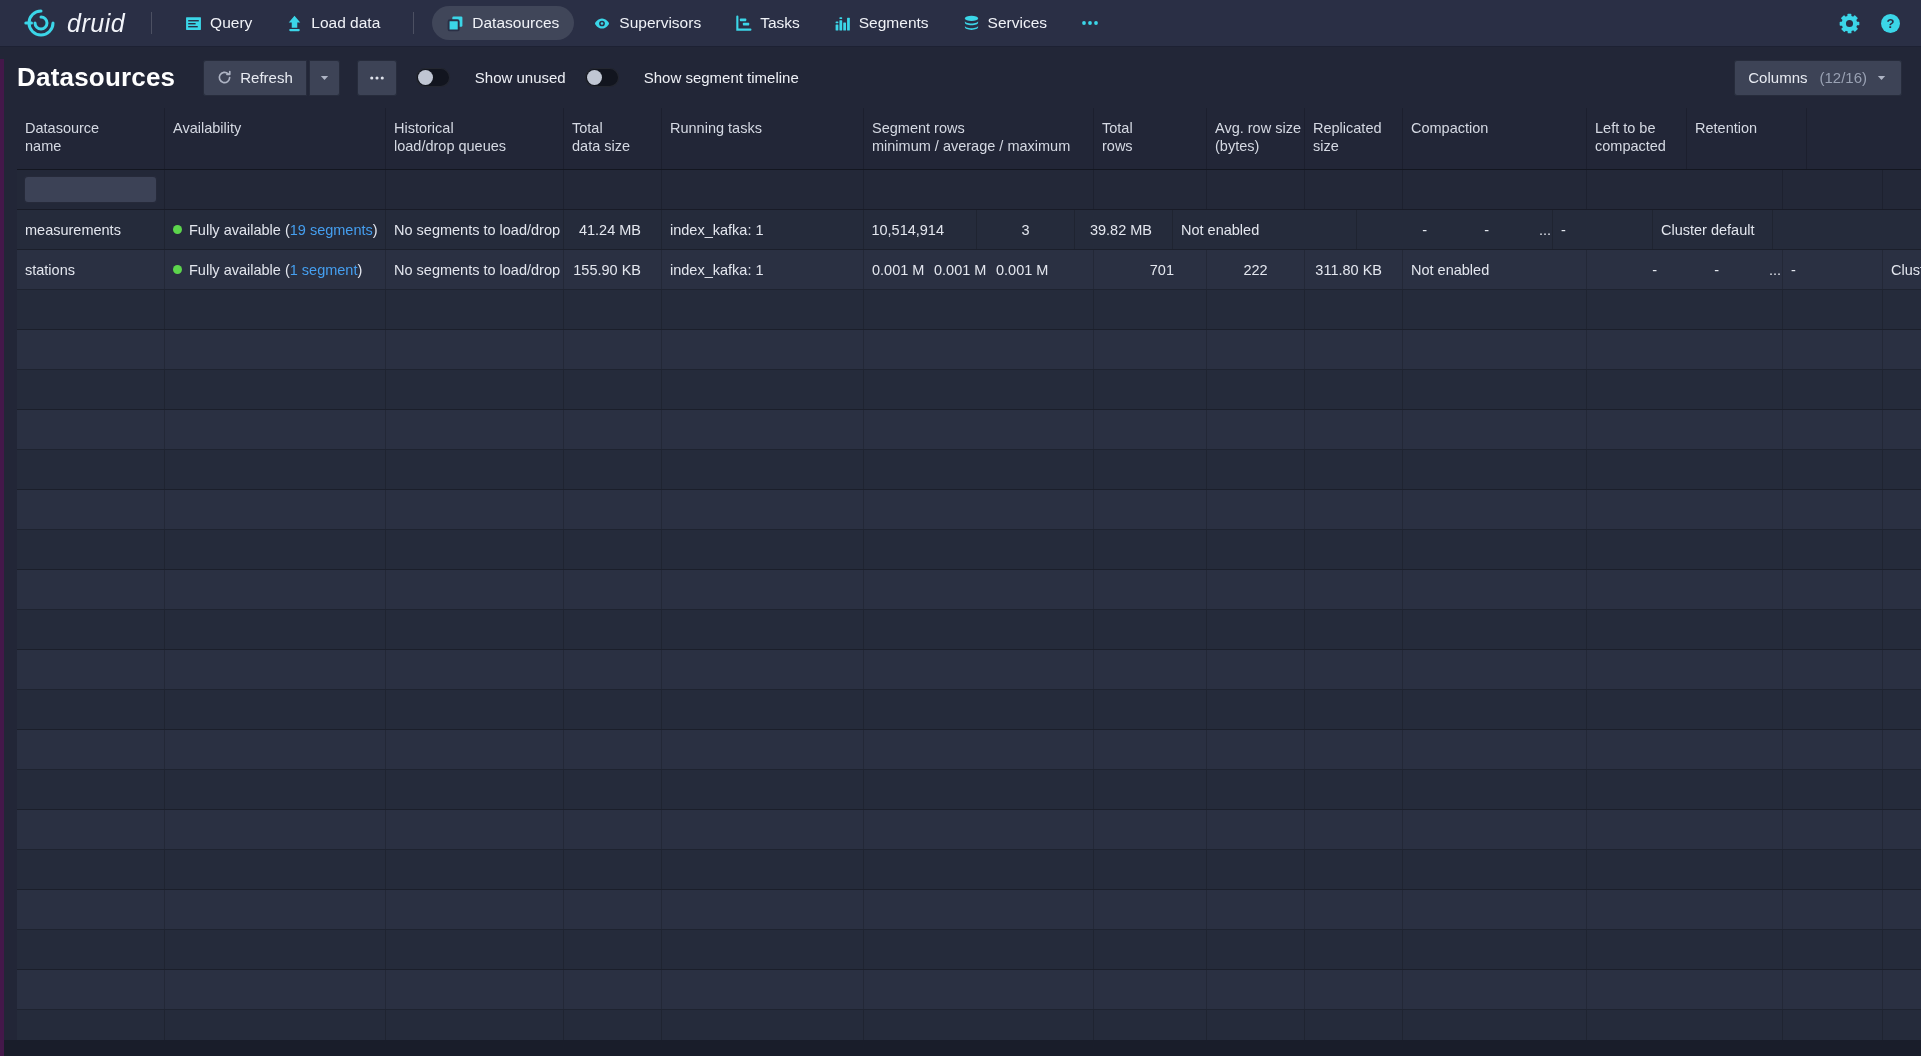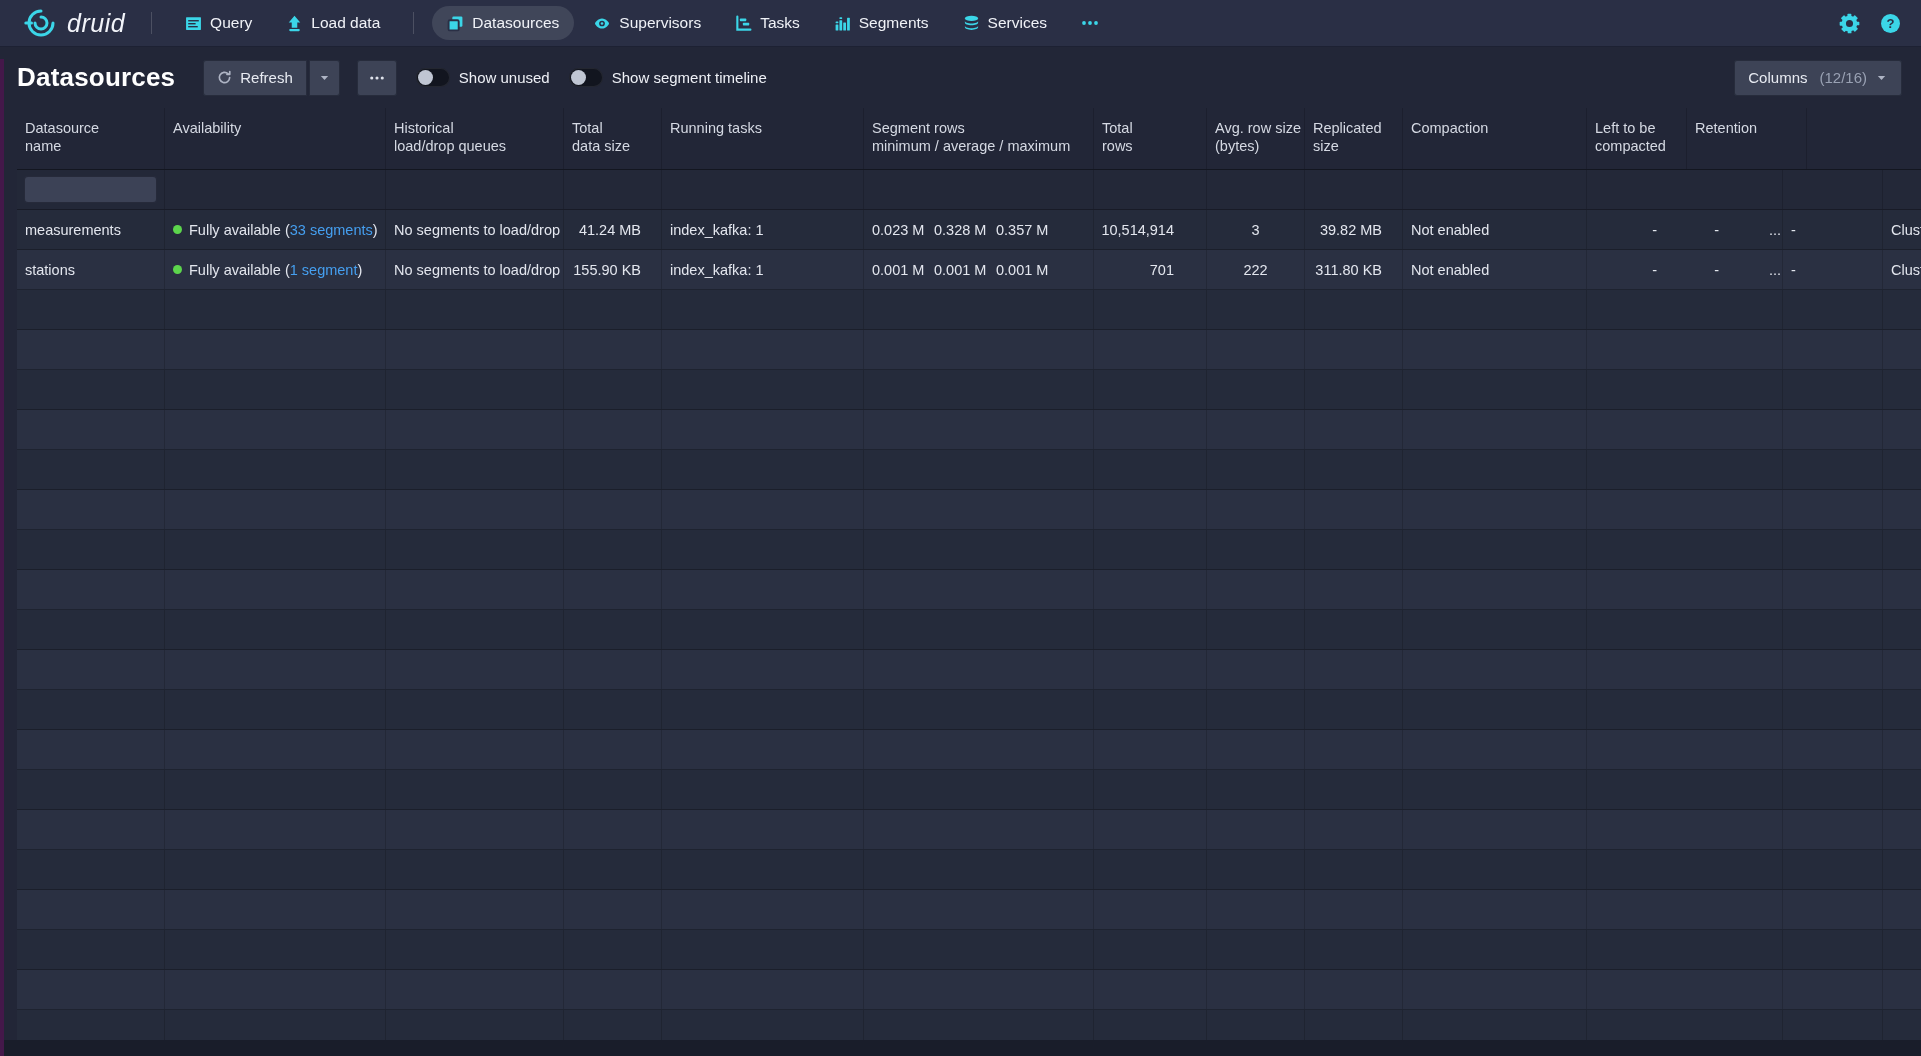--- a/index.html
+++ b/index.html
@@ -38,21 +38,21 @@
   .btn {
     background:#3d4356; height:36px; border-radius:3px; border:none;
     display:inline-flex; align-items:center; gap:8px; color:#e8ebf2; font-size:15px;
     padding:0 14px; cursor:pointer; font-family:inherit;
     box-shadow: inset 0 0 0 1px rgba(14,18,28,0.45);
   }
   .split { display:inline-flex; gap:2px; }
   .split .btn.main { border-radius:3px 0 0 3px; }
   .split .btn.caret-part { border-radius:0 3px 3px 0; padding:0 9px; }
   .btn.more { margin-left:17px; padding:0 12px; letter-spacing:1px; }
-  .toggle-group { display:flex; align-items:center; gap:9px; margin-left:19px; cursor:pointer; }
+  .toggle-group { display:flex; align-items:center; gap:25px; margin-left:19px; cursor:pointer; }
   .switch {
     width:34px; height:19px; border-radius:10px; background:#12151f; position:relative;
     box-shadow: inset 0 0 0 1px rgba(255,255,255,0.08); flex:0 0 auto;
   }
   .switch::after {
     content:""; position:absolute; left:2px; top:2px; width:15px; height:15px;
     border-radius:50%; background:#c0c6d3;
   }
   .toggle-label { font-size:15px; color:#eef0f6; white-space:nowrap; }
   .header-spacer { flex:1; }
@@ -311,38 +311,31 @@
       <div class="cell" style="width: 120px;"></div>
     </div>
   <div id="tbody">
       <div class="trow drow">
         <div class="cell" style="width: 148px;">
           <span>measurements</span>
         </div>
         <div class="cell" style="width: 221px;">
           <span class="availability-dot" style="background: rgb(92, 213, 76);"></span>
           <span>Fully available (</span>
-          <a class="seg-link">33 segments</a>
+          <a class="seg-link">19 segments</a>
           <span>)</span>
         </div>
         <div class="cell" style="width: 178px;">
           <span>No segments to load/drop</span>
         </div>
         <div class="cell al-right" style="width: 98px; padding-right: 20px;">
           <span>41.24 MB</span>
         </div>
         <div class="cell" style="width: 202px;">
           <span>index_kafka: 1</span>
-        </div>
-        <div class="cell" style="width: 230px;">
-          <span class="subcols">
-            <span style="width: 62px; display: inline-block; text-align: left;">0.023 M</span>
-            <span style="width: 62px; display: inline-block; text-align: left;">0.328 M</span>
-            <span style="width: 62px; display: inline-block; text-align: left;">0.357 M</span>
-          </span>
         </div>
         <div class="cell al-right" style="width: 113px; padding-right: 32px;">
           <span>10,514,914</span>
         </div>
         <div class="cell al-center" style="width: 98px;">
           <span>3</span>
         </div>
         <div class="cell al-right" style="width: 98px; padding-right: 20px;">
           <span>39.82 MB</span>
         </div>

